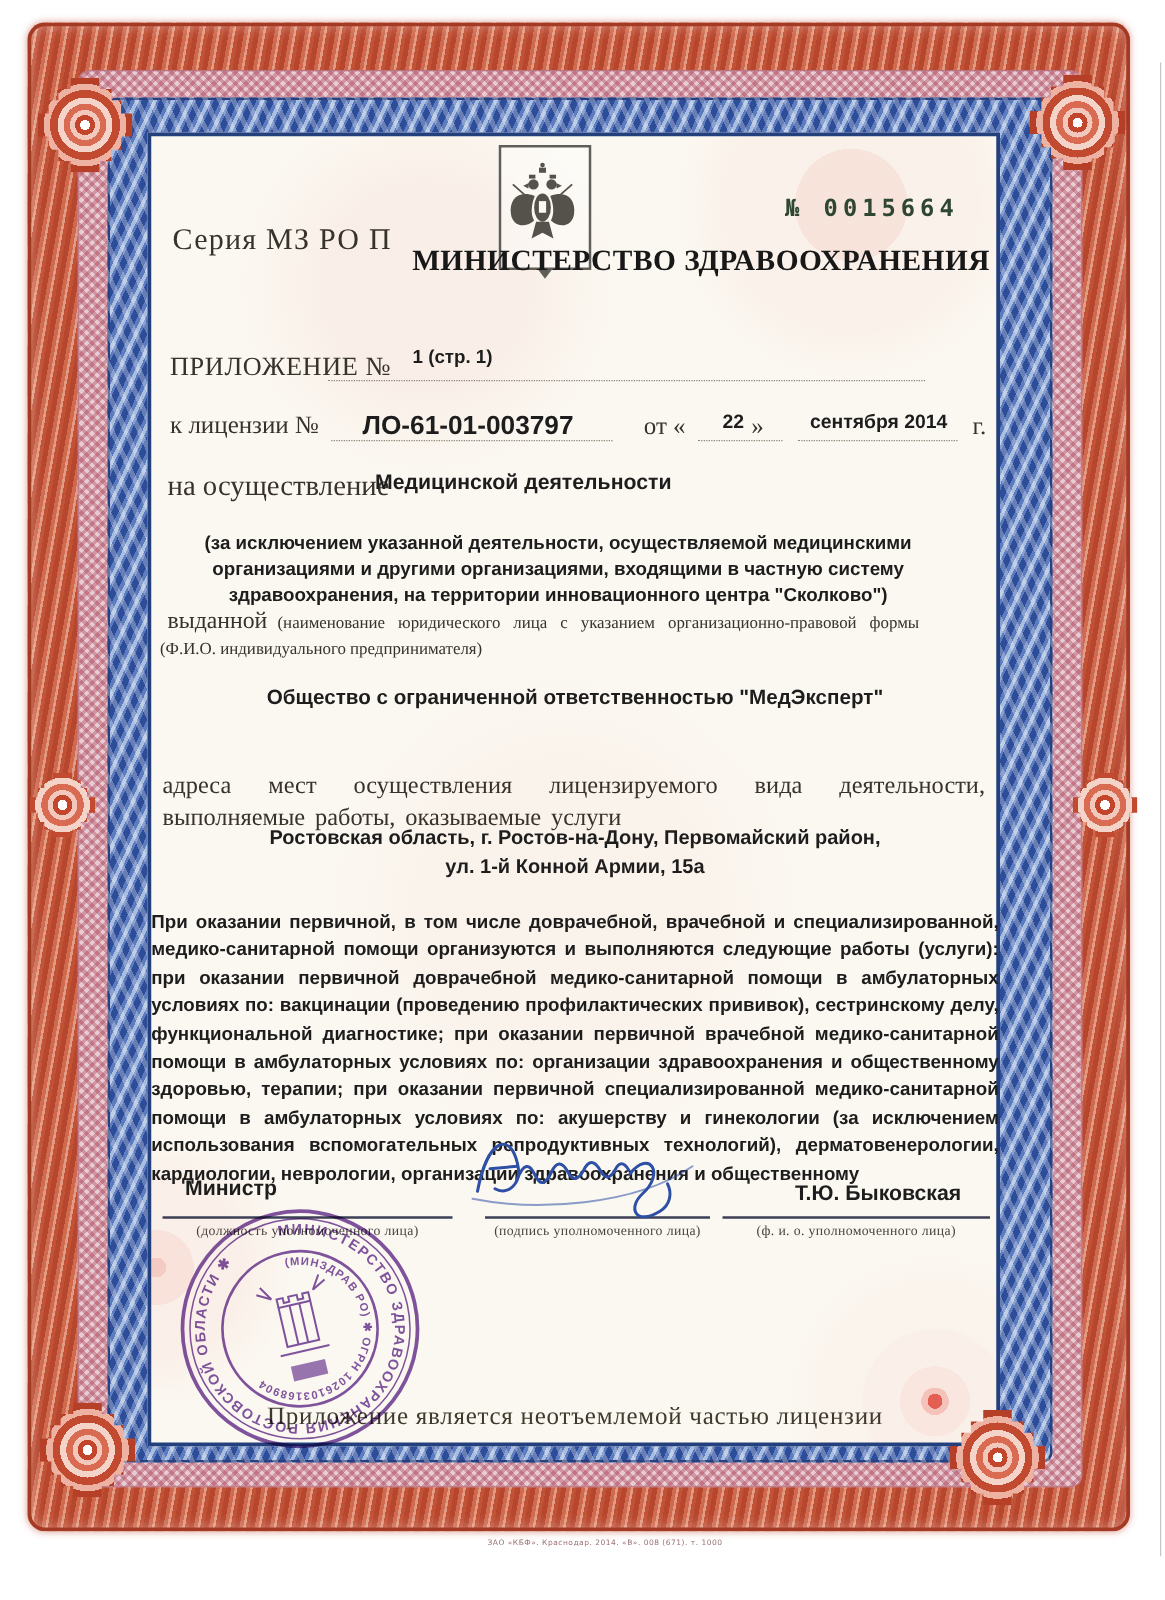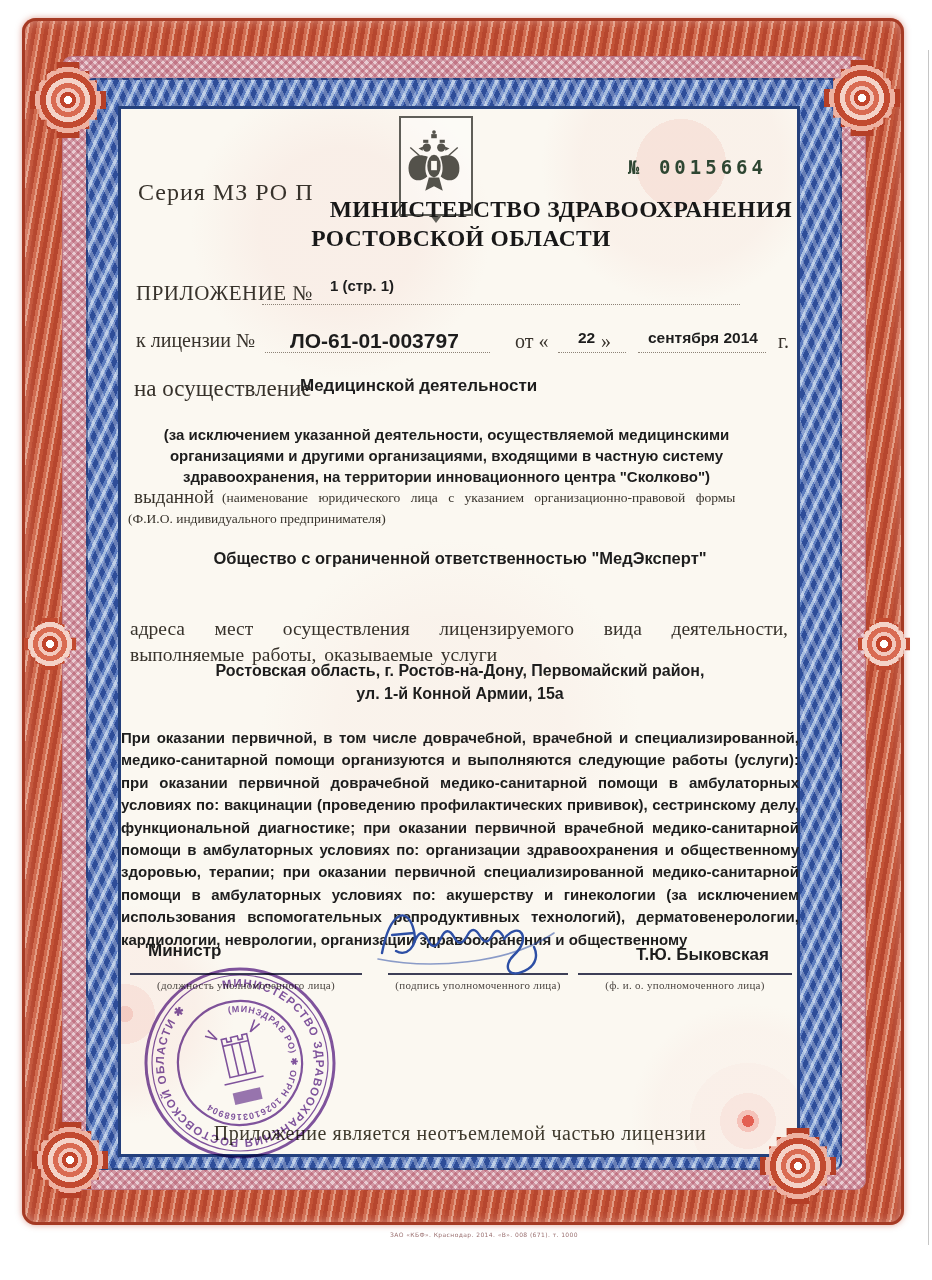--- a/index.html
+++ b/index.html
@@ -116,21 +116,20 @@
       <g stroke="#54524b" stroke-width="1.4">
         <line x1="18" y1="32" x2="9" y2="24"></line>
           <line x1="46" y1="32" x2="55" y2="24"></line>
       </g>
       <rect x="29.2" y="37" width="5.6" height="9" fill="#fbf8f1"></rect>
     </svg>
     <div class="shield-point"></div>
   </div>
 
   <div class="abs title z center" style="left:130px;right:140px;top:196px;text-align:right;">МИНИСТЕРСТВО ЗДРАВООХРАНЕНИЯ</div>
-  <div class="abs title z center" style="left:130px;right:140px;top:225px;">РОСТОВСКОЙ ОБЛАСТИ</div>
 
   <div class="abs serif z" style="left:136px;top:281px;font-size:21px;letter-spacing:.5px;">ПРИЛОЖЕНИЕ №</div>
   <div class="abs sansb z" style="left:330px;top:277px;font-size:15px;">1 (стр. 1)</div>
   <div class="abs uline z" style="left:262px;top:303px;width:478px;"></div>
 
   <div class="abs serif z" style="left:136px;top:329px;font-size:20px;">к лицензии №</div>
   <div class="abs sansb z" style="left:272px;top:329px;font-size:21px;margin-left:18px;">ЛО-61-01-003797</div>
   <div class="abs uline z" style="left:265px;top:351px;width:225px;"></div>
   <div class="abs serif z" style="left:515px;top:330px;font-size:20px;">от «</div>
   <div class="abs sansb z" style="left:578px;top:329px;font-size:15.5px;">22</div>

